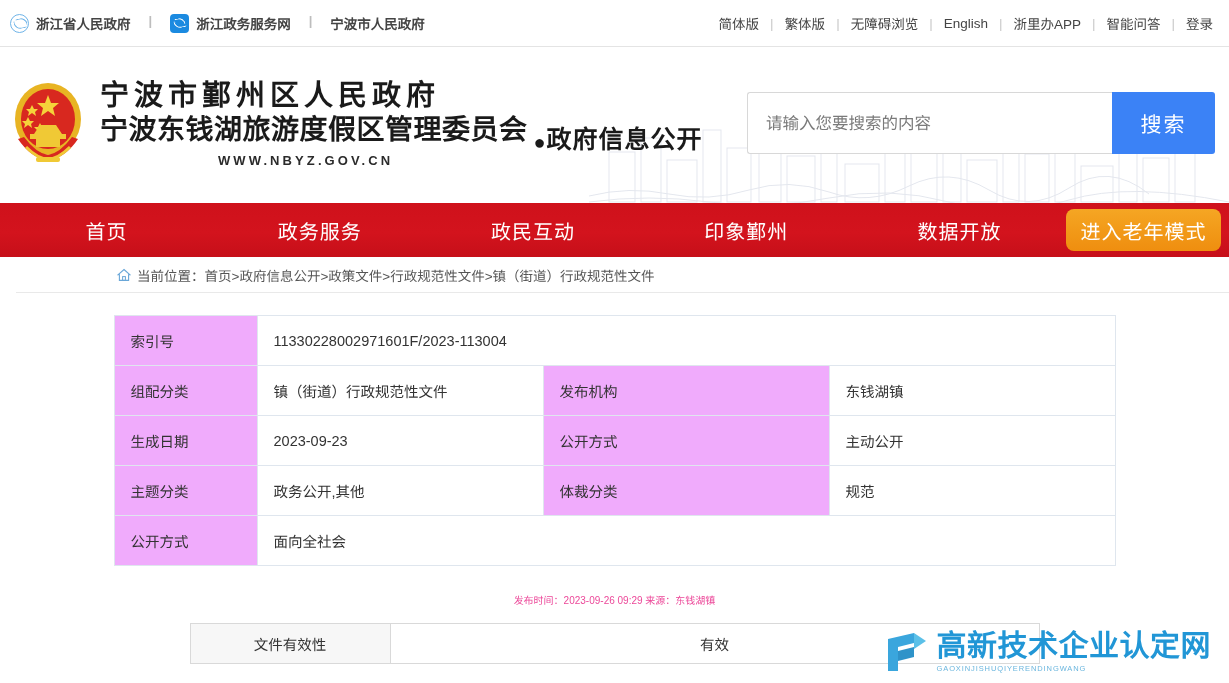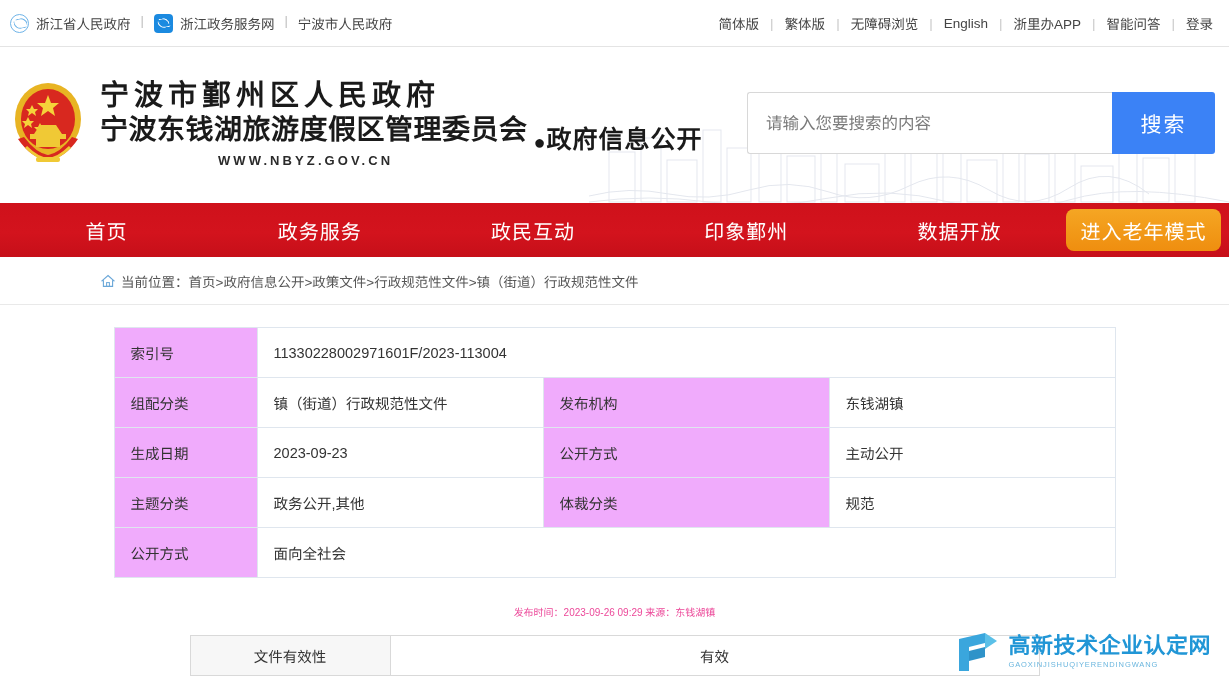--- a/index.html
+++ b/index.html
@@ -15,21 +15,21 @@
   
   .topbar {
     height: 47px;
     border-bottom: 1px solid #e4e4e4;
     display: flex;
     align-items: center;
     padding: 0 16px 0 10px;
     background: #fff;
     font-size: 13.5px;
   }
-  .topbar-left { display: flex; align-items: flex-start; gap: 0; }
+  .topbar-left { display: flex; align-items: flex-start; gap: 8px; font-weight: bold; }
   .tb-link {
     display: flex; align-items: center; gap: 7px;
     color: #444; text-decoration: none; white-space: nowrap;
   }
   .tb-sep { color: #bdbdbd; margin: 0 10px; font-size: 13px; }
   .icon-globe-outline {
     width: 19px; height: 19px; border-radius: 50%;
     border: 1.6px solid #6fb4e8;
     display: inline-block; position: relative; flex: none;
     background: #fff;
@@ -172,26 +172,27 @@
     flex: none; width: 155px;
     display: flex; align-items: center; justify-content: center;
     margin: 6px 8px 6px 0;
     background: linear-gradient(180deg,#f5a623,#ef8e0f);
     color: #fff; font-size: 20px; letter-spacing: 1px;
     border-radius: 8px; cursor: pointer; text-decoration: none;
   }
 
   
   .crumbbar {
-    height: 48px;
+    height: 36px;
     display: flex; align-items: center;
     padding-left: 101px;
     font-size: 13.5px; color: #555;
     background: #fff;
     border-bottom: 1px solid #e9e9e9;
+    margin-left: 16px;
   }
   .crumb-home { margin-right: 6px; display: inline-flex; }
 
   
   .main { padding: 22px 0 0 0; }
   .info-table {
     width: 1002px; margin: 0 auto;
     border-collapse: collapse;
     table-layout: fixed;
     font-size: 14.5px;
@@ -232,21 +233,21 @@
 
   
   .watermark {
     position: absolute; right: 18px; bottom: 8px;
     display: flex; align-items: center; gap: 7px;
     z-index: 30; pointer-events: none;
   }
   .wm-mark { width: 46px; height: 46px; flex: none; }
   .wm-text { line-height: 1; }
   .wm-title {
-    font-size: 22px; font-weight: bold; color: #2196d6;
+    font-size: 30px; font-weight: bold; color: #2196d6;
     letter-spacing: .5px; white-space: nowrap;
     font-family: "Liberation Sans", sans-serif;
   }
   .wm-sub {
     font-size: 7.5px; color: #6bb6de; letter-spacing: .9px;
     margin-top: 4px; white-space: nowrap;
   }
   .page-wrap { position: relative; width: 1229px; height: 683px; }
 </style>
 </head>

